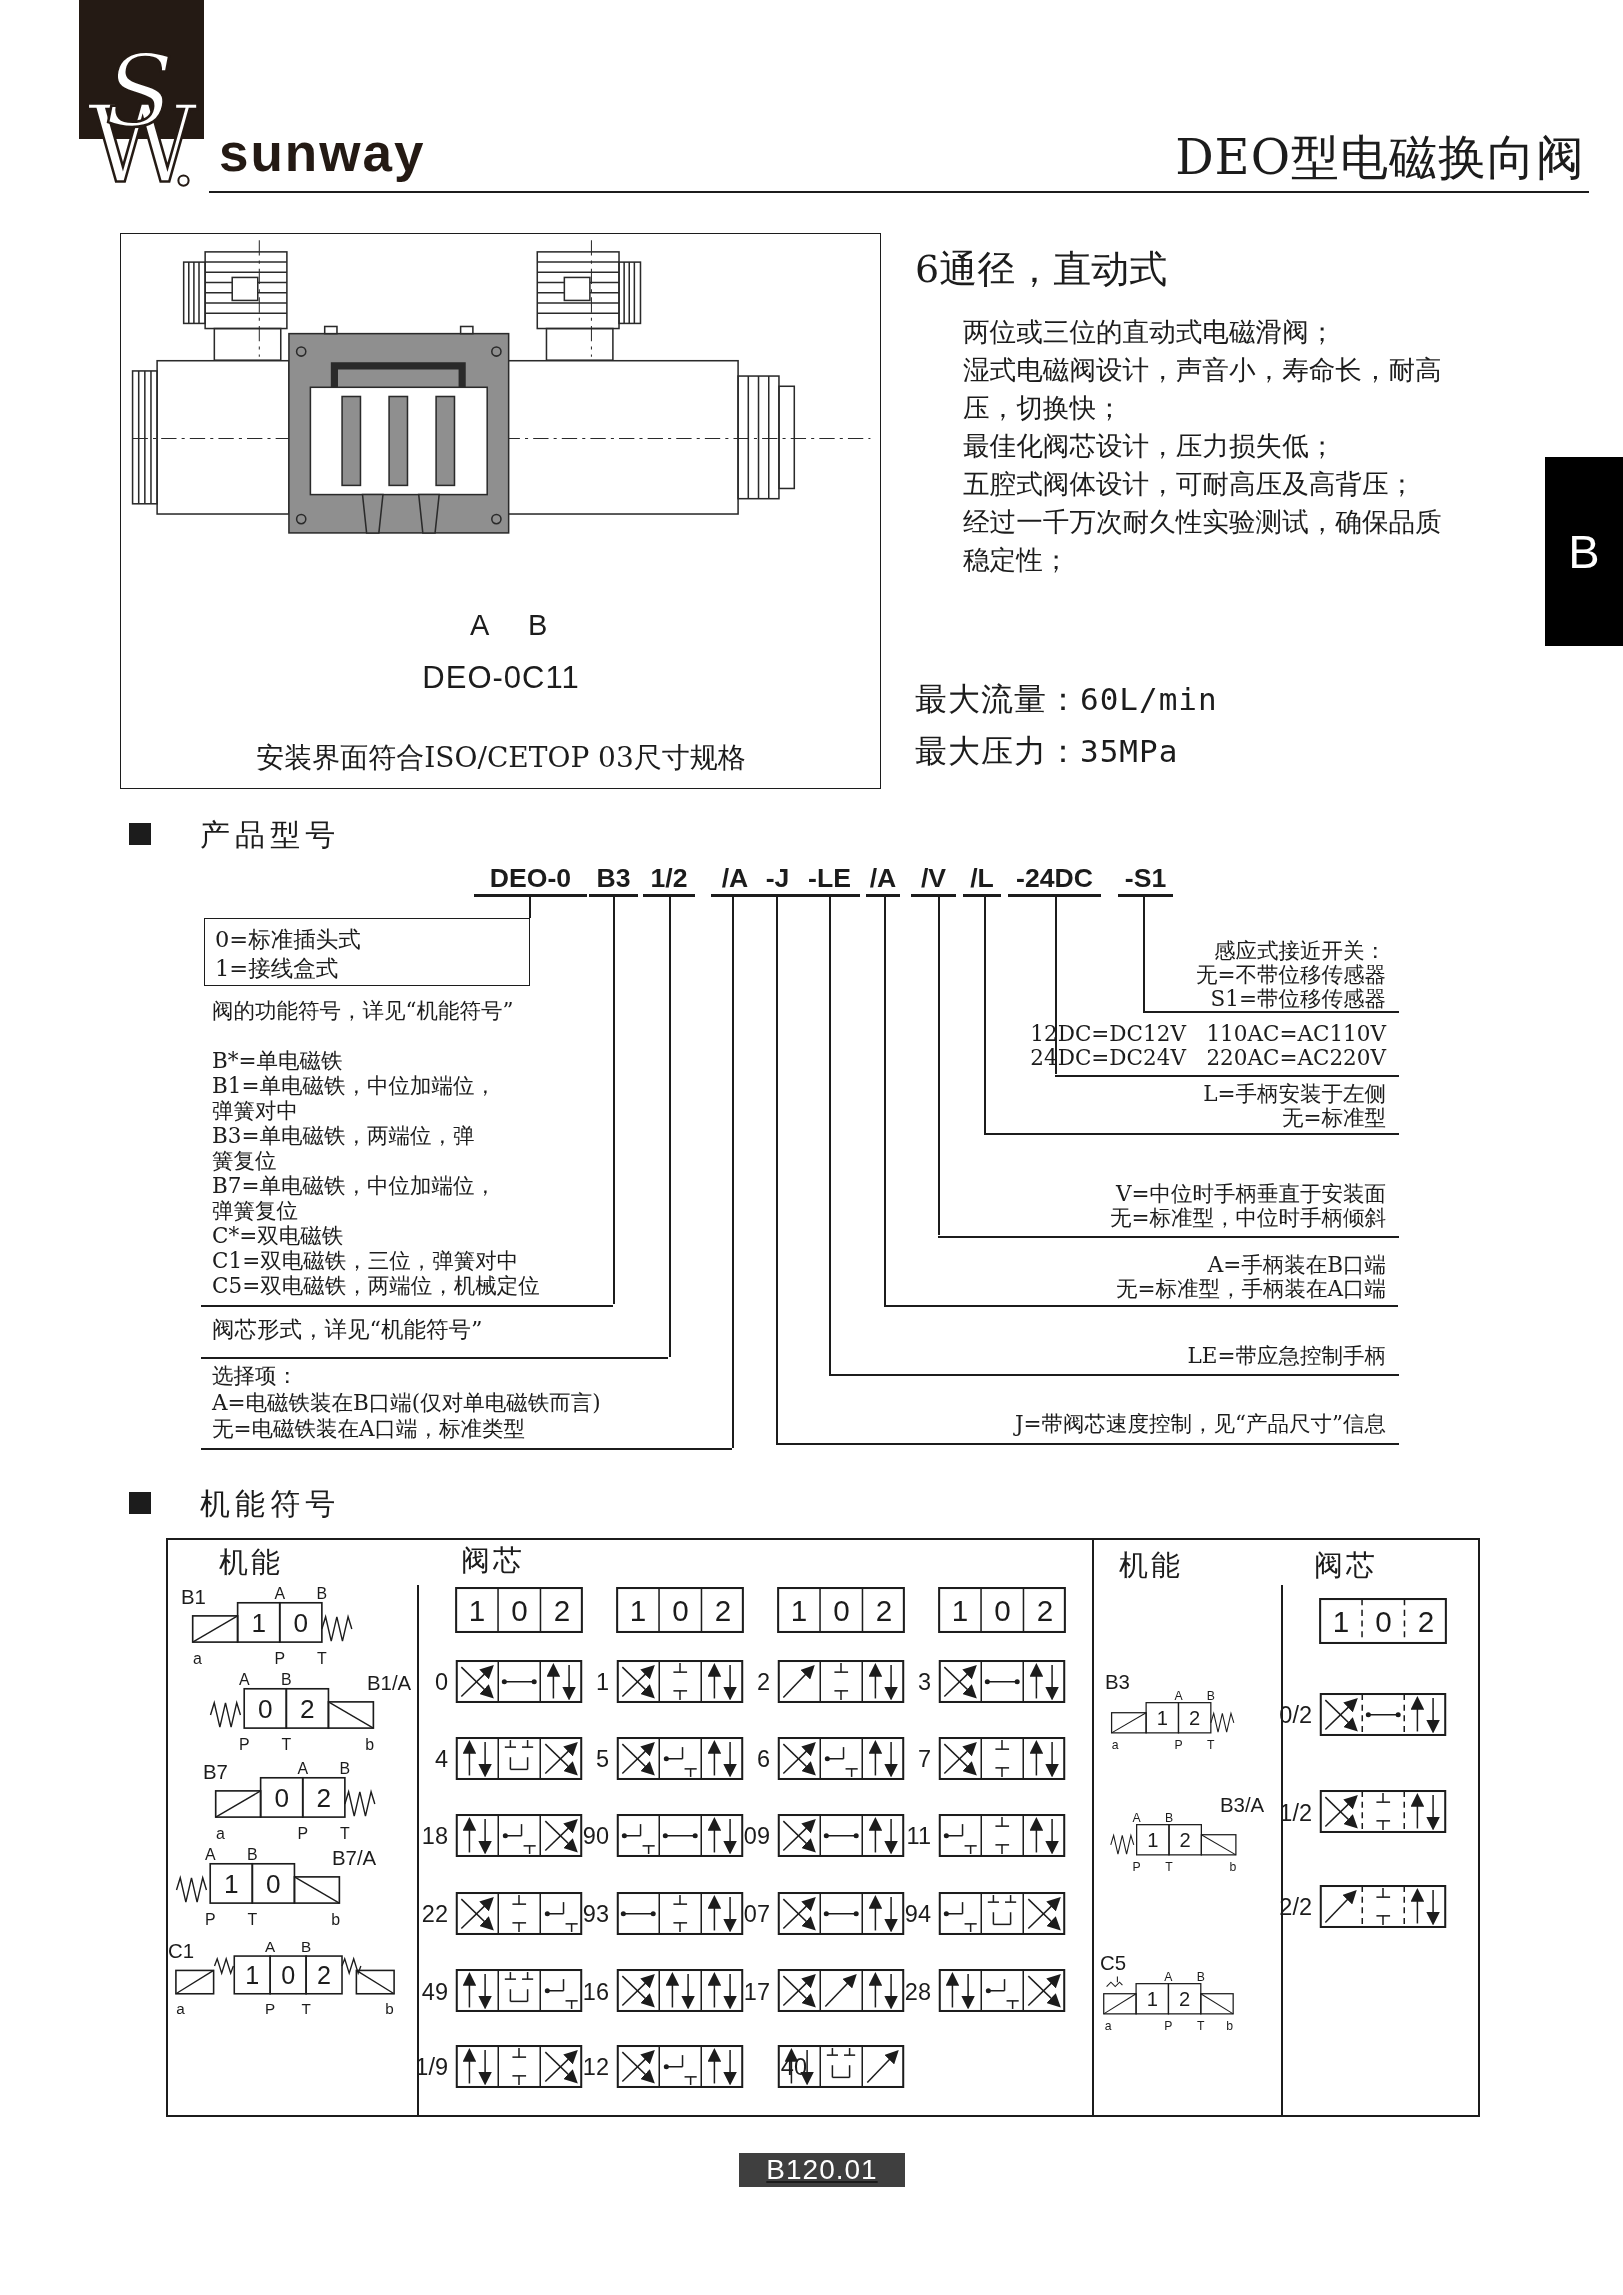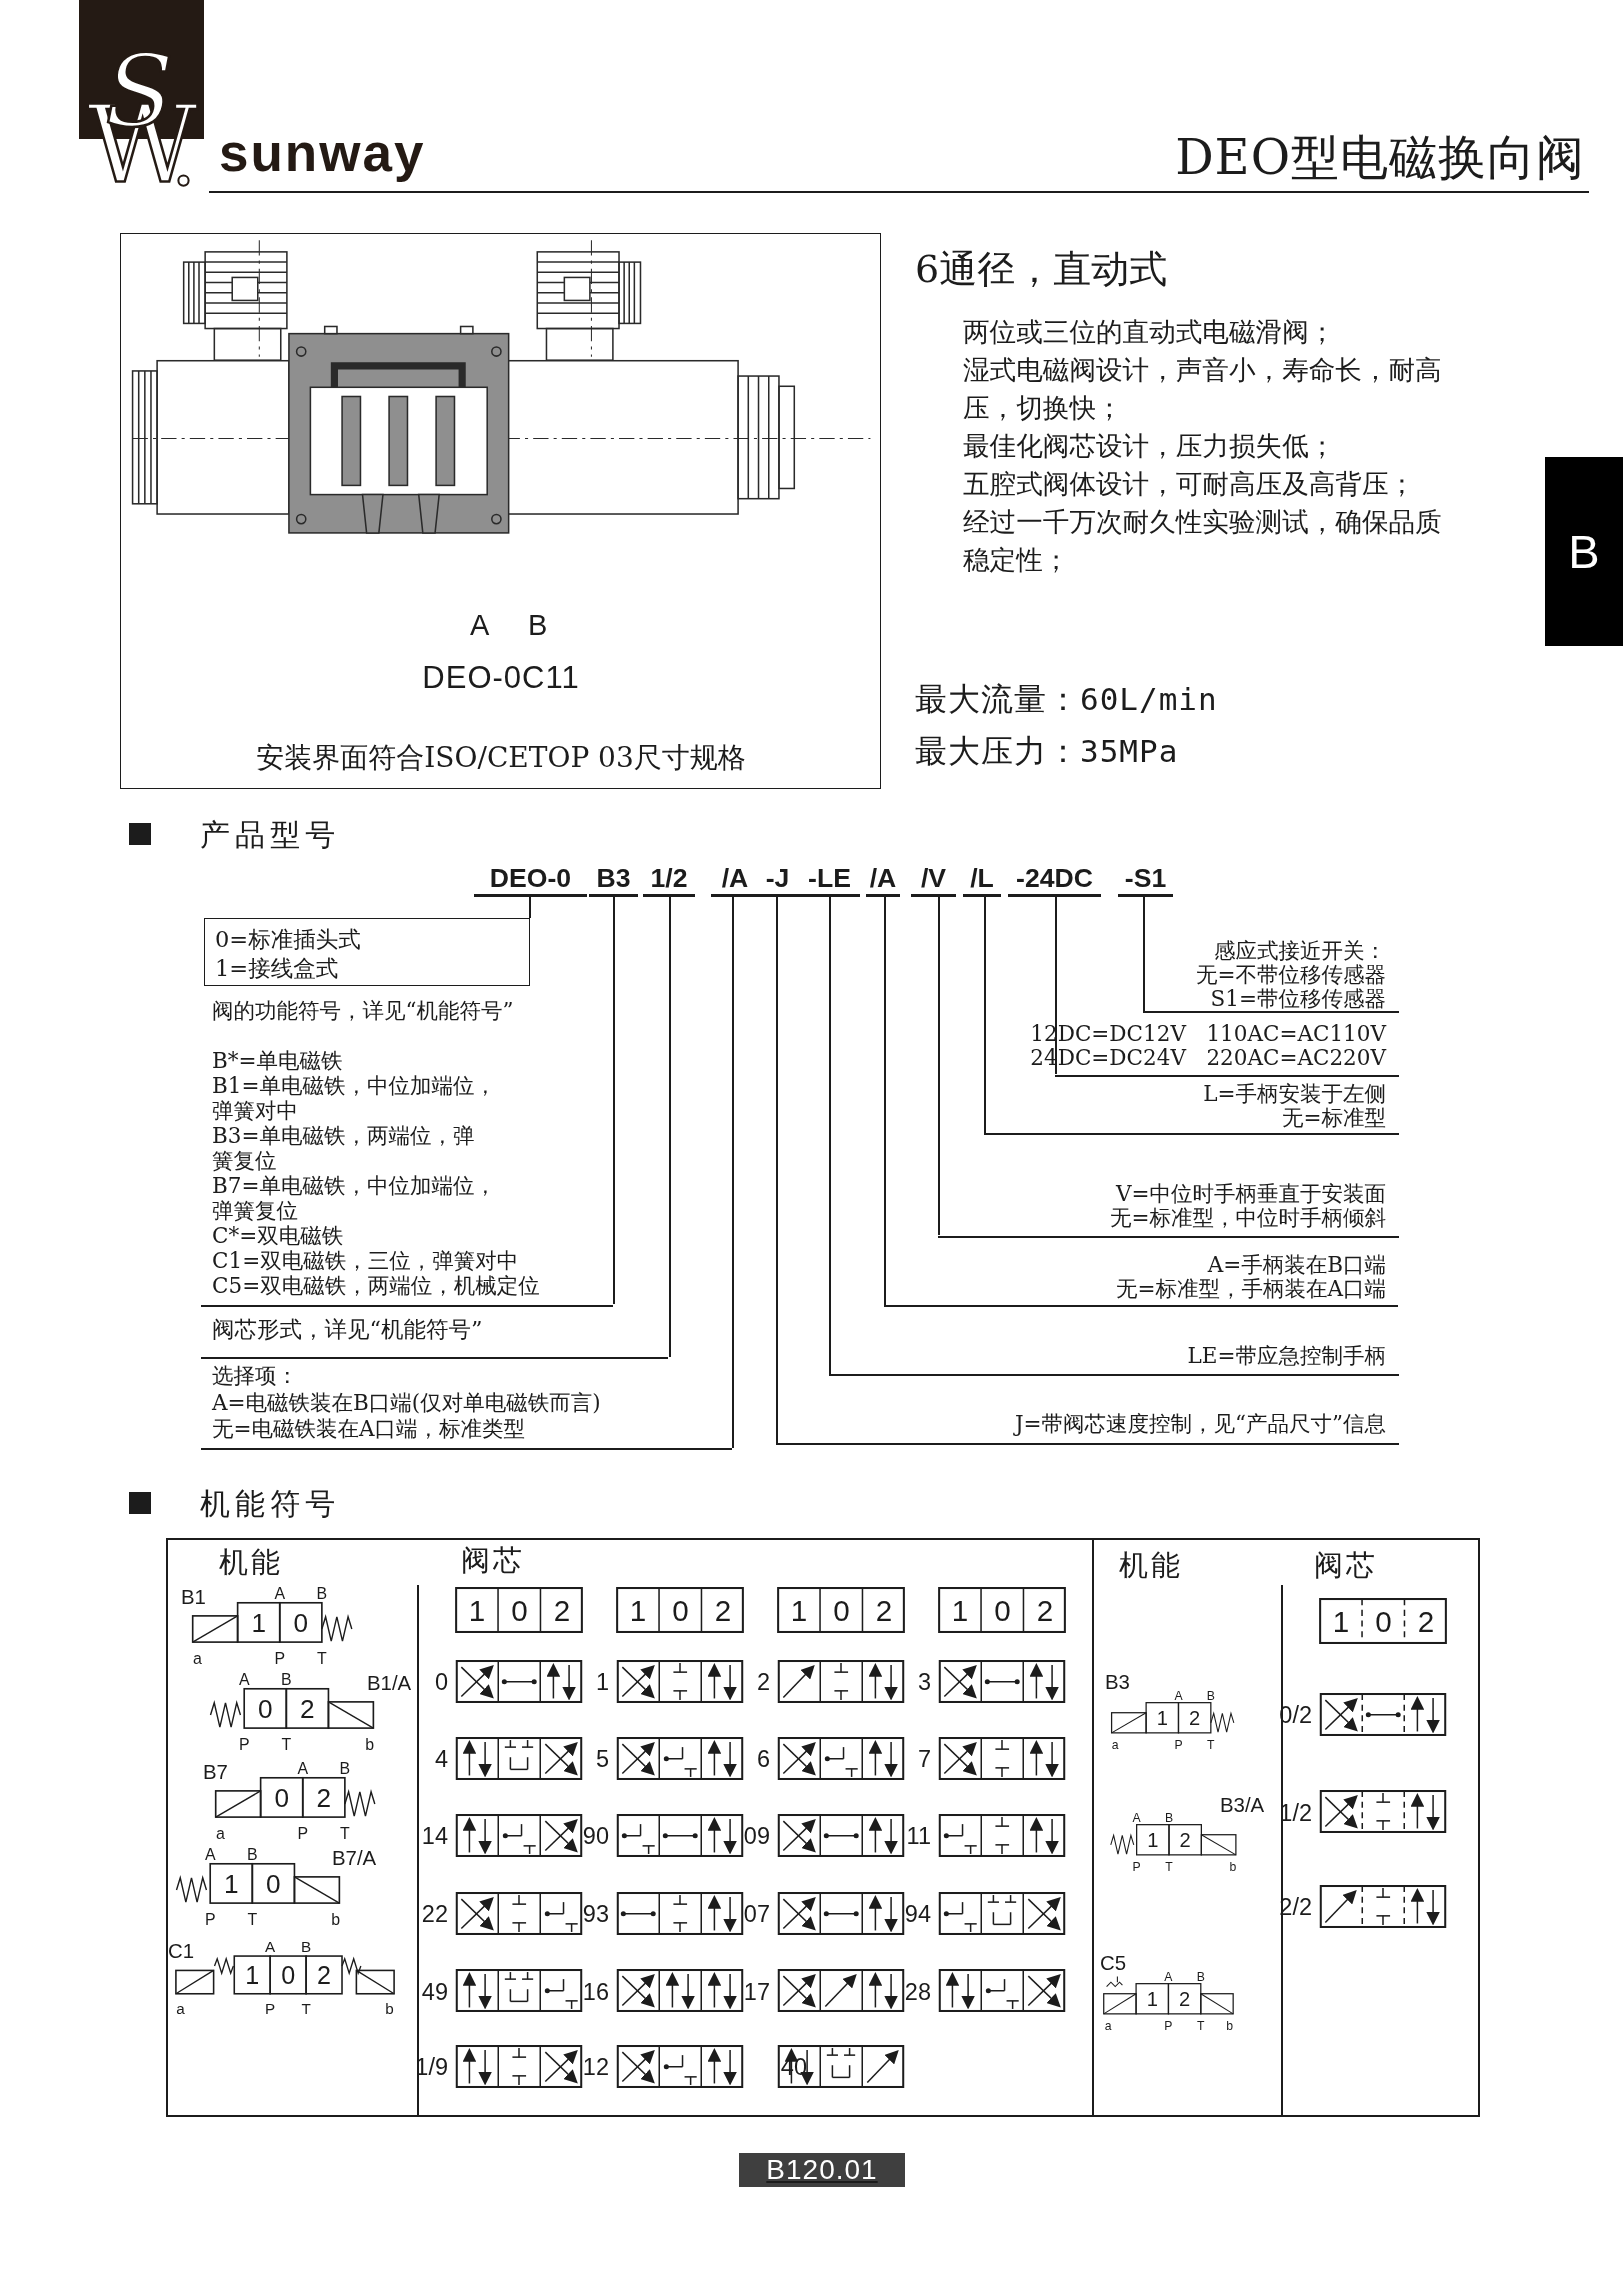--- a/index.html
+++ b/index.html
@@ -425,21 +425,21 @@
         <line x1="167" y1="2" x2="167" y2="83" stroke="#1c1c1c" stroke-width="3"></line>
         <line x1="11" y1="72" x2="71" y2="14" stroke="#1c1c1c" stroke-width="3" marker-end="url(#ah)"></line>
         <line x1="11" y1="14" x2="71" y2="72" stroke="#1c1c1c" stroke-width="3" marker-end="url(#ah)"></line>
         <line x1="125" y1="6" x2="125" y2="24" stroke="#1c1c1c" stroke-width="3"></line>
         <line x1="112" y1="24" x2="139" y2="24" stroke="#1c1c1c" stroke-width="3"></line>
         <line x1="125" y1="79" x2="125" y2="61" stroke="#1c1c1c" stroke-width="3"></line>
         <line x1="112" y1="61" x2="139" y2="61" stroke="#1c1c1c" stroke-width="3"></line>
         <line x1="193" y1="76" x2="193" y2="12" stroke="#1c1c1c" stroke-width="3" marker-end="url(#ah)"></line>
         <line x1="224" y1="10" x2="224" y2="74" stroke="#1c1c1c" stroke-width="3" marker-end="url(#ah)"></line>
       </svg></div>
-    <div class="spool-num" style="left:399px;top:1823px;width:49px;">14</div>
+    <div class="spool-num" style="left:399px;top:1823px;width:49px;">18</div>
     <div class="abs" style="left:455px;top:1814px;"><svg width="128" height="43" viewBox="0 0 250 85">
         <defs>
           <marker id="ah" markerWidth="9" markerHeight="9" refX="7" refY="4.5" orient="auto">
             <path d="M0,0L9,4.5L0,9z" fill="#1c1c1c"></path>
           </marker>
         </defs>
         <rect x="2" y="2" width="246" height="81" fill="none" stroke="#1c1c1c" stroke-width="4"></rect>
         <line x1="84" y1="2" x2="84" y2="83" stroke="#1c1c1c" stroke-width="3"></line>
         <line x1="167" y1="2" x2="167" y2="83" stroke="#1c1c1c" stroke-width="3"></line>
         <line x1="27" y1="76" x2="27" y2="12" stroke="#1c1c1c" stroke-width="3" marker-end="url(#ah)"></line>

